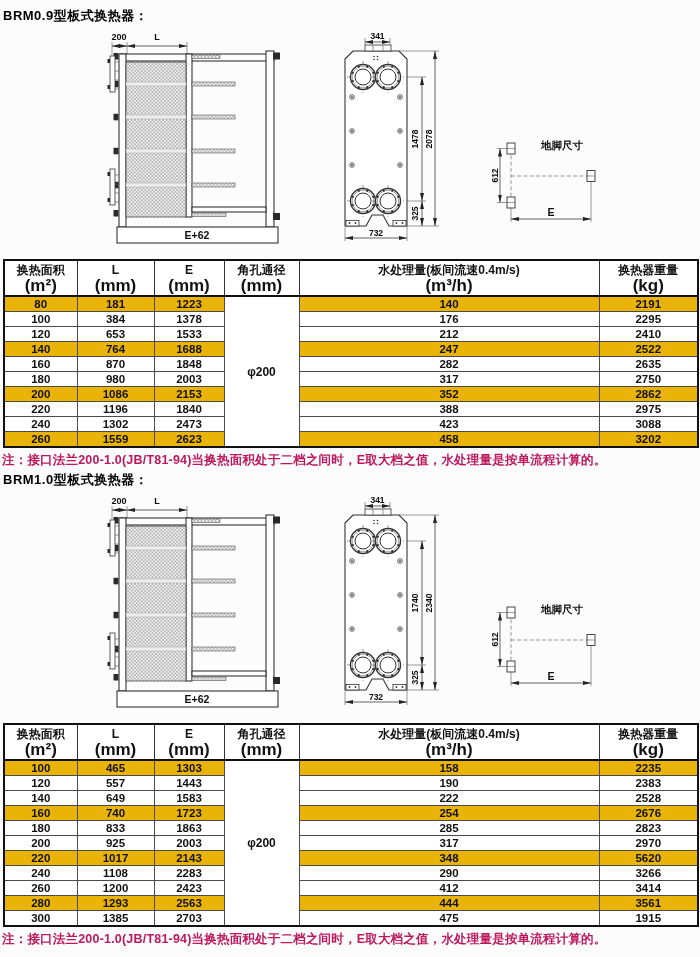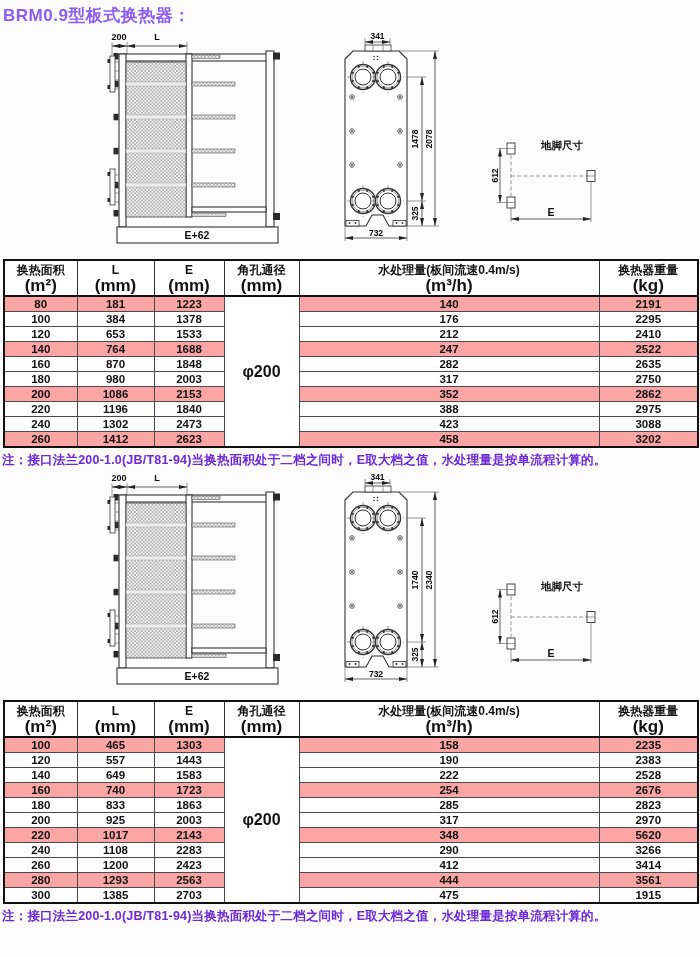--- a/index.html
+++ b/index.html
@@ -5,22 +5,22 @@
   html,body{margin:0;padding:0;}
   body{
     width:700px;height:957px;
     background:#fcfcfc;color:#111;
     font-family:"Liberation Sans","DejaVu Sans",sans-serif;
     font-weight:bold;
     overflow:hidden;
   }
   .page{padding:4px 0 0 0;}
   h1.sec-title{
-    font-size:17px;line-height:20px;margin:2px 0 3px 3px;
-    letter-spacing:0.5px;color:#8b5cf6;
+    font-size:13px;line-height:20px;margin:2px 0 3px 3px;
+    letter-spacing:0.5px;color:#000000;
   }
   .drawings{position:relative;height:228px;width:700px;}
   .drawings svg{position:absolute;}
   svg.side{left:100px;top:0;}
   svg.front{left:330px;top:0;}
   svg.foot{left:492px;top:106px;}
   svg .pc{fill:#fff;stroke:#333;stroke-width:1.1;}
   svg .pc2{fill:#fff;stroke:#333;stroke-width:0.8;}
   svg .thin{stroke:#555;stroke-width:0.6;}
   svg .dim{stroke:#222;stroke-width:0.7;}
@@ -41,25 +41,25 @@
   table.spec th{
     font-size:12px;line-height:15px;padding:2px 0;
     border:1px solid #333;border-bottom:2px solid #111;
     text-align:center;font-weight:bold;background:#fff;
   }
   table.spec th .u{font-size:17px;}
   table.spec td{
     font-size:11.5px;height:14px;line-height:14px;padding:0;
     text-align:center;border:1px solid #4a4a4a;background:#fff;
   }
-  table.spec tr.shaded td{background:#fca5a5;}
-  table.spec td.hole{background:#fff !important;font-size:16px;}
+  table.spec tr.shaded td{background:#eab308;}
+  table.spec td.hole{background:#fff !important;font-size:12px;}
   p.note{
     font-size:12.5px;line-height:16px;margin:4px 9px 2px 2px;
-    letter-spacing:0.2px;color:#6d28d9;
+    letter-spacing:0.2px;color:#be185d;
   }
 </style>
 </head>
 <body>
 
 <div class="page">
 
   <section>
     <h1 class="sec-title">BRM0.9型板式换热器：</h1>
 
@@ -321,32 +321,33 @@
           </tr>
           <tr>
             <td>240</td>
             <td>1302</td>
             <td>2473</td>
             <td>423</td>
             <td>3088</td>
           </tr>
           <tr class="shaded">
             <td>260</td>
-            <td>1412</td>
+            <td>1559</td>
             <td>2623</td>
             <td>458</td>
             <td>3202</td>
           </tr>
         </tbody>
     </table>
 
     <p class="note">注：接口法兰200-1.0(JB/T81-94)当换热面积处于二档之间时，E取大档之值，水处理量是按单流程计算的。</p>
   </section>
 
   <section>
+    <h1 class="sec-title">BRM1.0型板式换热器：</h1>
 
     <div class="drawings">
 
       <svg class="side" width="200" height="224" viewBox="0 0 200 224">
         <defs>
           <pattern id="hp0" patternUnits="userSpaceOnUse" width="3.5" height="3.5">
             <rect width="3.5" height="3.5" fill="#f4f4f4"></rect>
             <path d="M0,3.5 L3.5,0 M0,0 L3.5,3.5" stroke="#828282" stroke-width="0.5"></path>
           </pattern>
           <marker id="ar0" viewBox="0 0 8 4" markerWidth="8" markerHeight="4" refX="8" refY="2" orient="auto-start-reverse" markerUnits="userSpaceOnUse">

